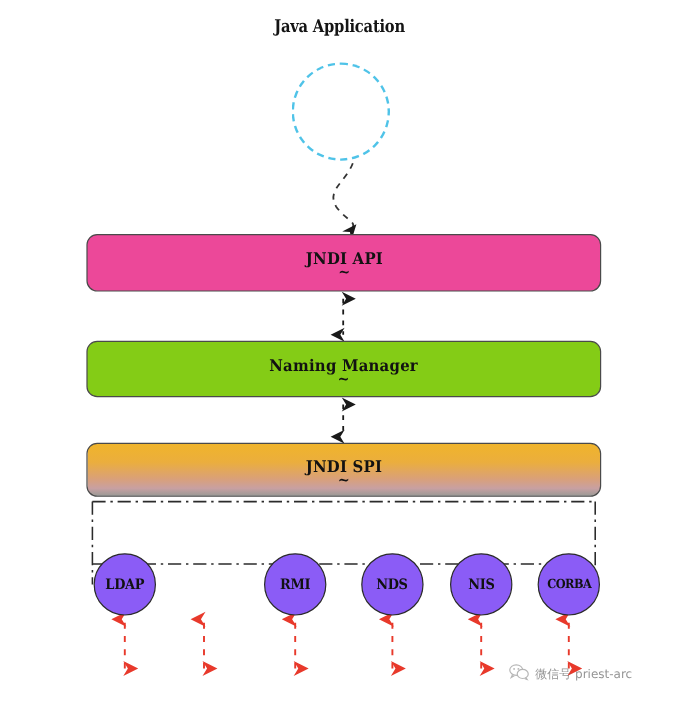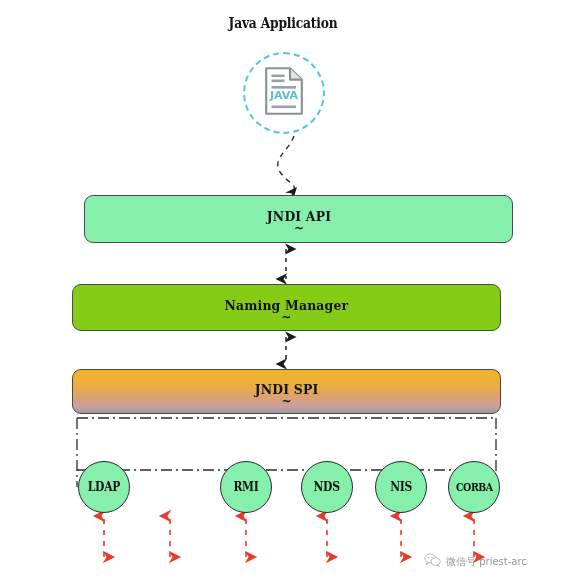--- a/index.html
+++ b/index.html
@@ -89,42 +89,41 @@
     left: 50%;
     top: 13px;
     transform: translateX(-50%);
     font-size: 13px;
     font-weight: 700;
     line-height: 1;
   }
   #box-jndi-api {
     top: 195px;
     height: 48px;
-    background: #86efac;
-    margin-left: 12px;
+    background: #ec4899;
   }
   #box-naming-manager {
     top: 284px;
     height: 47px;
     background: #84cc16;
   }
   #box-jndi-spi {
     top: 369px;
     height: 45px;
     background: linear-gradient(to bottom, #F0B42B 0%, #EBAE3D 35%, #D9A07A 68%, #C8A0A2 86%, #9C9A96 100%);
   }
 
   
   .provider {
     position: absolute;
     width: 52px;
     height: 52px;
     border-radius: 50%;
     border: 1.3px solid #2b2b2b;
-    background: #86efac;
+    background: #8b5cf6;
     box-sizing: border-box;
     display: flex;
     align-items: center;
     justify-content: center;
     top: 461px;
   }
   .provider-label {
     font-family: "DejaVu Serif", "Liberation Serif", serif;
     font-size: 12px;
     font-weight: 700;
@@ -156,31 +155,20 @@
   }
 </style>
 </head>
 <body>
 
 <div id="diagram-root">
 
   <div class="title">Java Application</div>
 
   <div class="java-circle"></div>
-  <div class="java-doc">
-    <svg width="38" height="48" viewBox="0 0 38 48" xmlns="http://www.w3.org/2000/svg">
-      <path d="M1.2 1.2 H25 L36.8 12.6 V46.8 H1.2 Z" fill="#ffffff" stroke="#8a8f94" stroke-width="2.1" stroke-linejoin="round"></path>
-      <path d="M25 1.2 V12.6 H36.8" fill="#e3e6e8" stroke="#8a8f94" stroke-width="2.1" stroke-linejoin="round"></path>
-      <rect x="6.5" y="7.5" width="13" height="2.6" fill="#9aa0a5"></rect>
-      <rect x="6.5" y="12.5" width="13" height="2.6" fill="#9aa0a5"></rect>
-      <rect x="6.5" y="19" width="24.5" height="2.6" fill="#9aa0a5"></rect>
-      <rect x="6.5" y="38.5" width="24.5" height="2.6" fill="#9aa0a5"></rect>
-      <text x="19" y="32" text-anchor="middle" font-family="DejaVu Sans, Liberation Sans, sans-serif" font-size="11" font-weight="bold" fill="#5BC0C8">JAVA</text>
-    </svg>
-  </div>
 
   <svg class="svg-layer" viewBox="0 0 566 587" xmlns="http://www.w3.org/2000/svg">
     <defs>
       <marker id="arrU" markerWidth="9" markerHeight="9" refX="4.5" refY="7.6" orient="auto">
         <path d="M4.5 0.6 L8.4 8.4 L4.5 6.0 L0.6 8.4 Z" fill="#1a1a1a"></path>
       </marker>
       <marker id="arrD" markerWidth="9" markerHeight="9" refX="4.5" refY="1.4" orient="auto">
         <path d="M4.5 8.4 L0.6 0.6 L4.5 3.0 L8.4 0.6 Z" fill="#1a1a1a"></path>
       </marker>
       <marker id="arrRedU" markerWidth="9" markerHeight="9" refX="4.5" refY="7.6" orient="auto">

